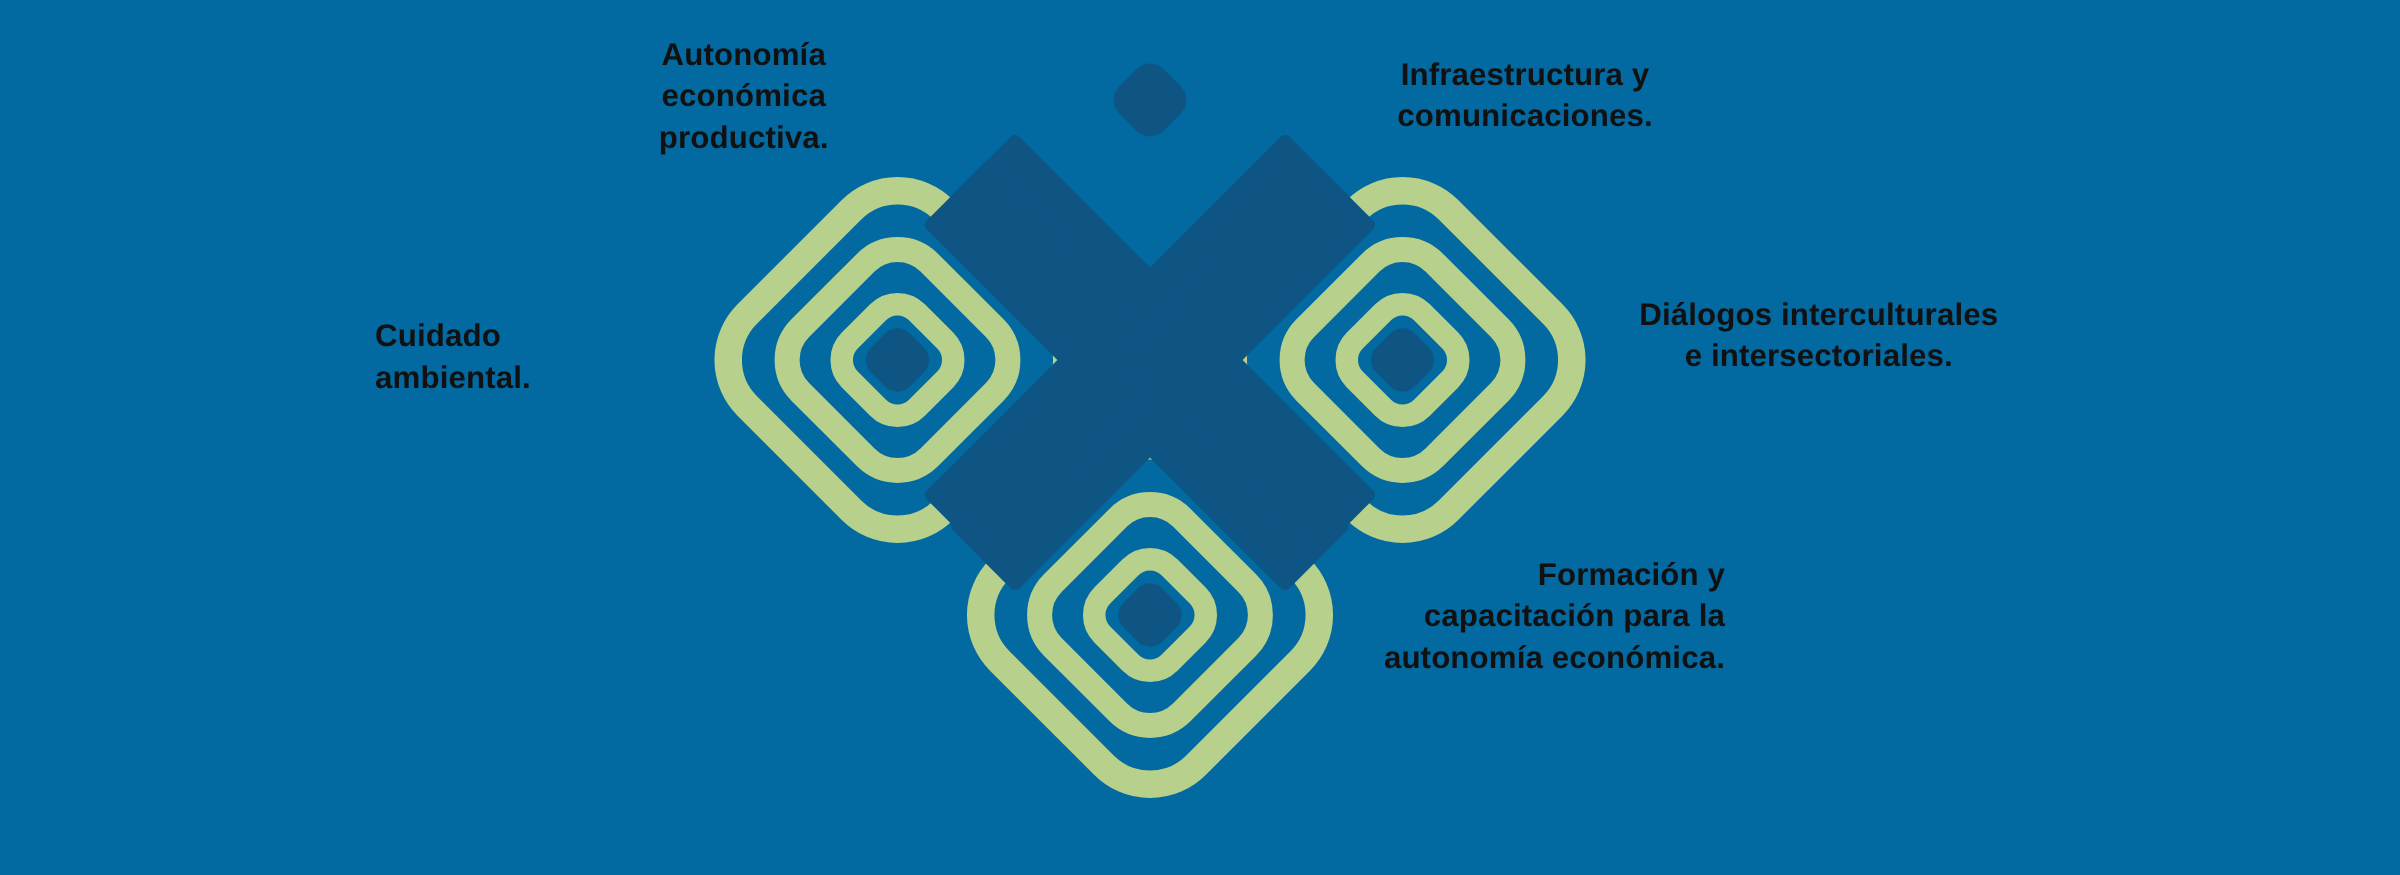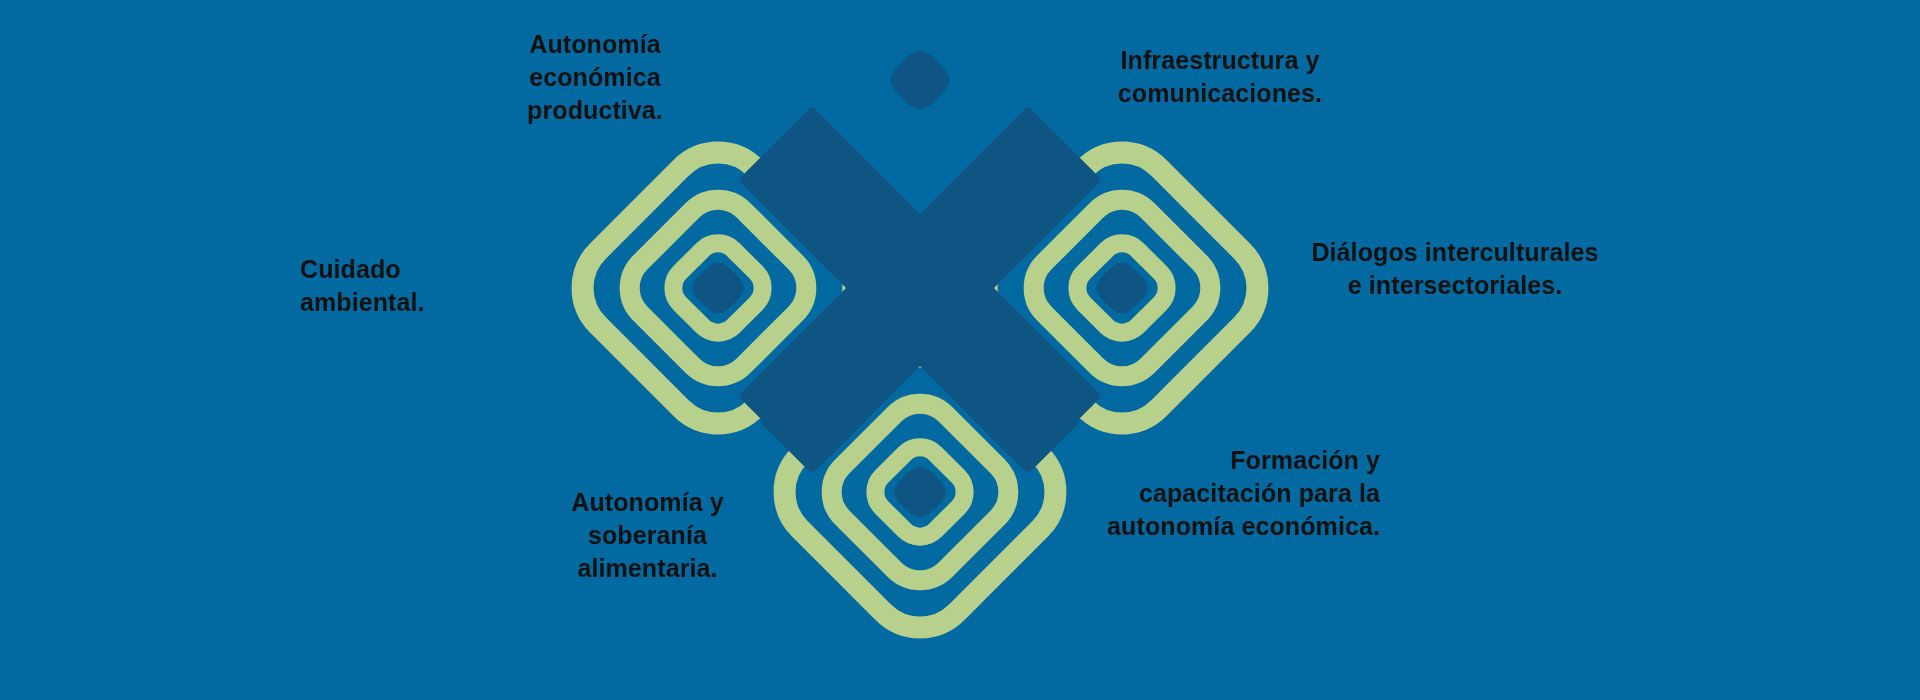--- a/index.html
+++ b/index.html
@@ -114,17 +114,16 @@
   </svg>
 
   <div class="label" id="label-0">Autonomía económica productiva.</div>
 
   <div class="label" id="label-1">Infraestructura y comunicaciones.</div>
 
   <div class="label" id="label-2">Cuidado ambiental.</div>
 
   <div class="label" id="label-3">Diálogos interculturales e intersectoriales.</div>
 
-  <div class="label" id="label-4">Autonomía y soberanía alimentaria.</div>
 
   <div class="label" id="label-5">Formación y capacitación para la autonomía económica.</div>
 
 </div>
 
 </body></html>

